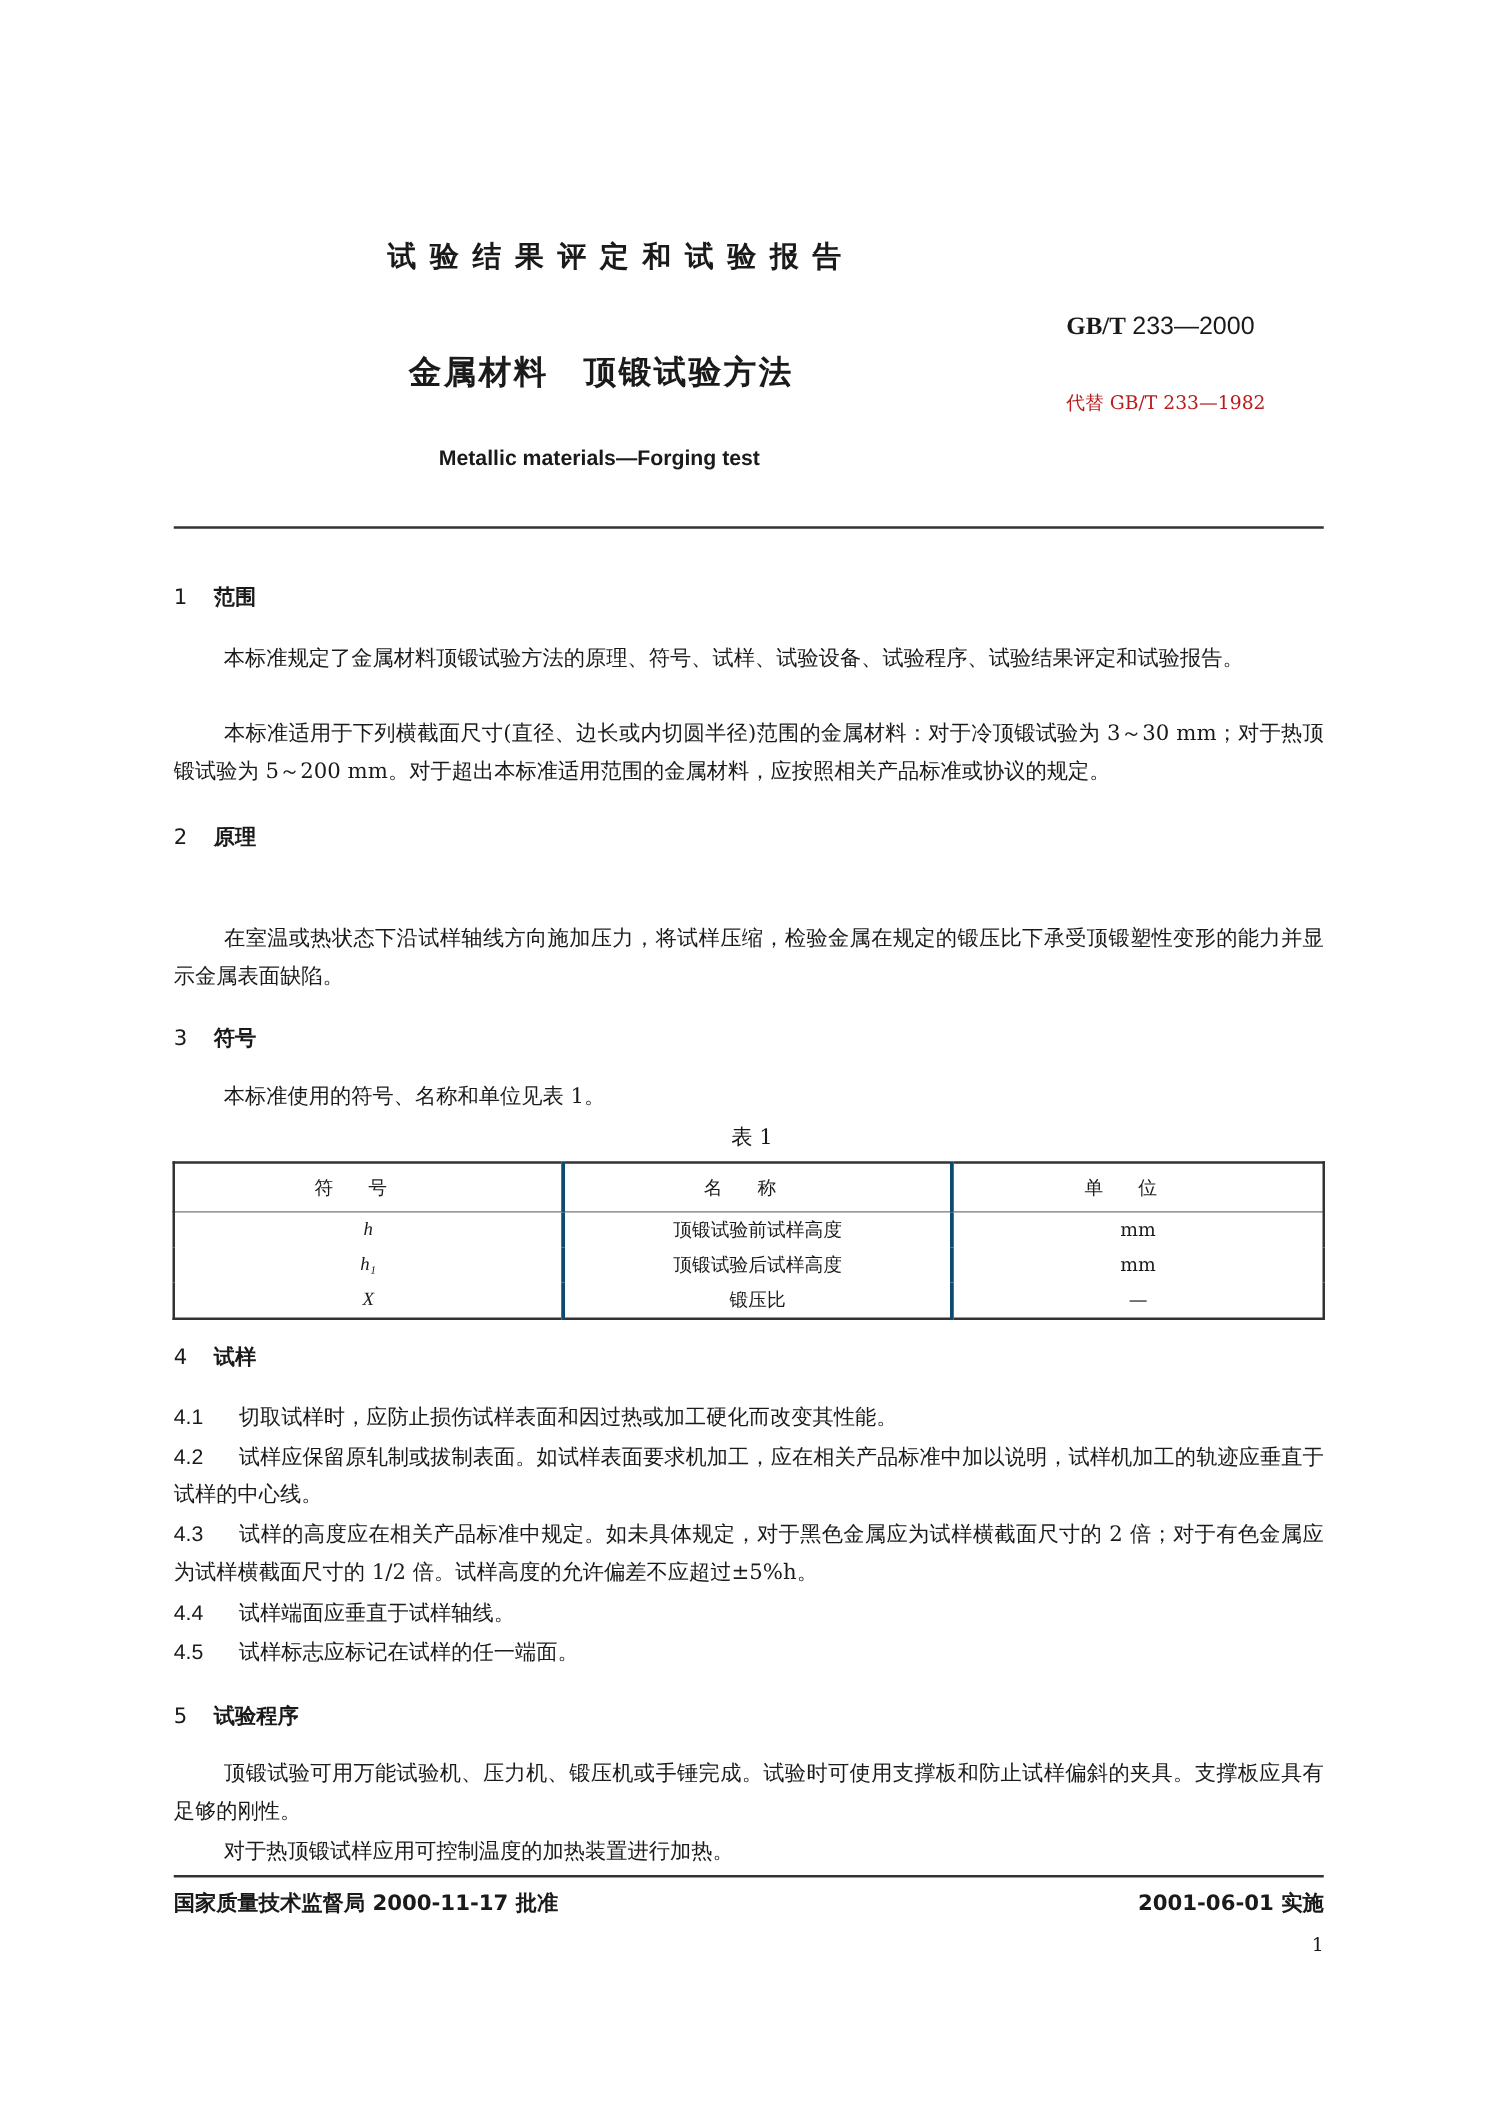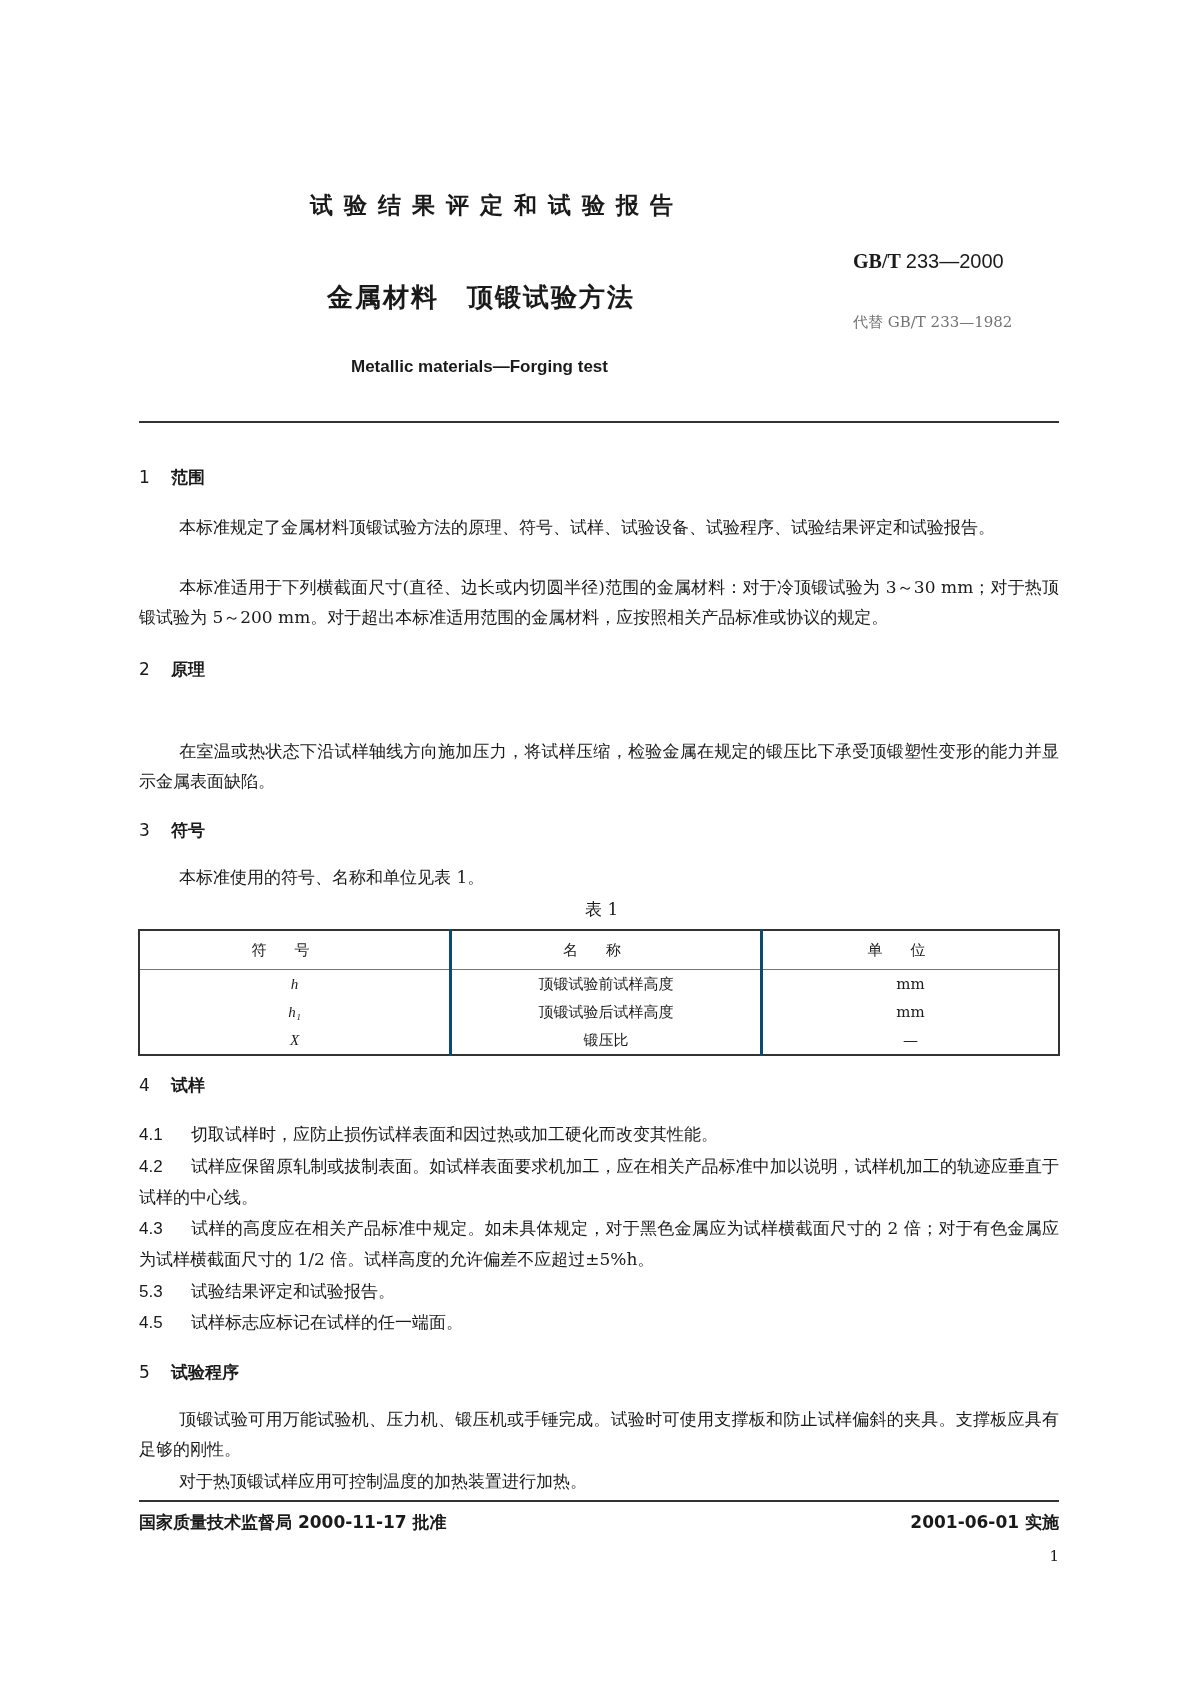--- a/index.html
+++ b/index.html
@@ -6,21 +6,21 @@
   body { width: 1191px; height: 1684px; position: relative; overflow: hidden; color: #1a1a1a; }
   .serif { font-family: "DejaVu Serif", "Liberation Serif", serif; }
   .sans { font-family: "DejaVu Sans", "Liberation Sans", sans-serif; }
   .abs { position: absolute; white-space: nowrap; }
 
   .nat-std { left: 310px; top: 190px; font-size: 23px; letter-spacing: 11px; font-weight: bold; }
   .std-no { left: 853px; top: 250px; font-size: 20px; }
   .std-no .b { font-weight: bold; font-family: "Liberation Serif", serif; }
   .std-no .n { font-family: "Liberation Sans", sans-serif; }
   .title-cn { left: 327px; top: 280px; font-size: 26px; font-weight: bold; letter-spacing: 2px; }
-  .replace { left: 853px; top: 313px; font-size: 15px; color: #737373; }
+  .replace { left: 853px; top: 313px; font-size: 15px; color: #b91c1c; }
   .title-en { left: 351px; top: 357px; font-size: 17px; font-weight: bold; font-family: Liberation Sans, sans-serif; }
 
   .rule { position: absolute; left: 139px; width: 920px; height: 2px; background: #333; }
 
   .h-sec { font-size: 17px; font-weight: bold; }
   .h-sec .num { font-weight: normal; display: inline-block; width: 32px; }
   .para { position: absolute; left: 139px; width: 920px; font-size: 17px; line-height: 30px; text-align: justify; white-space: normal; }
   .para .ind { display: inline-block; width: 40px; }
   .cl { font-size: 17px; }
   .cl .num { display: inline-block; width: 52px; font-family: "Liberation Sans", sans-serif; }
@@ -94,21 +94,21 @@
     </tr>
   </tbody>
 </table>
 
 <div class="abs sans h-sec" style="left:139px; top:1074px;">
   <span class="num">4</span><span>试样</span>
 </div>
 <div class="para serif cl" style="top:1119px;"><span class="num">4.1</span><span>切取试样时，应防止损伤试样表面和因过热或加工硬化而改变其性能。</span></div>
 <div class="para serif cl" style="top:1151px;"><span class="num">4.2</span><span>试样应保留原轧制或拔制表面。如试样表面要求机加工，应在相关产品标准中加以说明，试样机加工的轨迹应垂直于试样的中心线。</span></div>
 <div class="para serif cl" style="top:1213px;"><span class="num">4.3</span><span>试样的高度应在相关产品标准中规定。如未具体规定，对于黑色金属应为试样横截面尺寸的 2 倍；对于有色金属应为试样横截面尺寸的 1/2 倍。试样高度的允许偏差不应超过±5%h。</span></div>
-<div class="para serif cl" style="top:1276px;"><span class="num">5.3</span><span>试验结果评定和试验报告。</span></div>
+<div class="para serif cl" style="top:1276px;"><span class="num">4.4</span><span>试样端面应垂直于试样轴线。</span></div>
 <div class="para serif cl" style="top:1307px;"><span class="num">4.5</span><span>试样标志应标记在试样的任一端面。</span></div>
 
 <div class="abs sans h-sec" style="left:139px; top:1361px;">
   <span class="num">5</span><span>试验程序</span>
 </div>
 <div class="para serif" style="top:1404px;"><span class="ind"></span><span>顶锻试验可用万能试验机、压力机、锻压机或手锤完成。试验时可使用支撑板和防止试样偏斜的夹具。支撑板应具有足够的刚性。</span></div>
 <div class="para serif" style="top:1466px;"><span class="ind"></span><span>对于热顶锻试样应用可控制温度的加热装置进行加热。</span></div>
 
 <div class="rule" style="top:1500px;"></div>
 <div class="abs sans footer-l">国家质量技术监督局 2000-11-17 批准</div>

